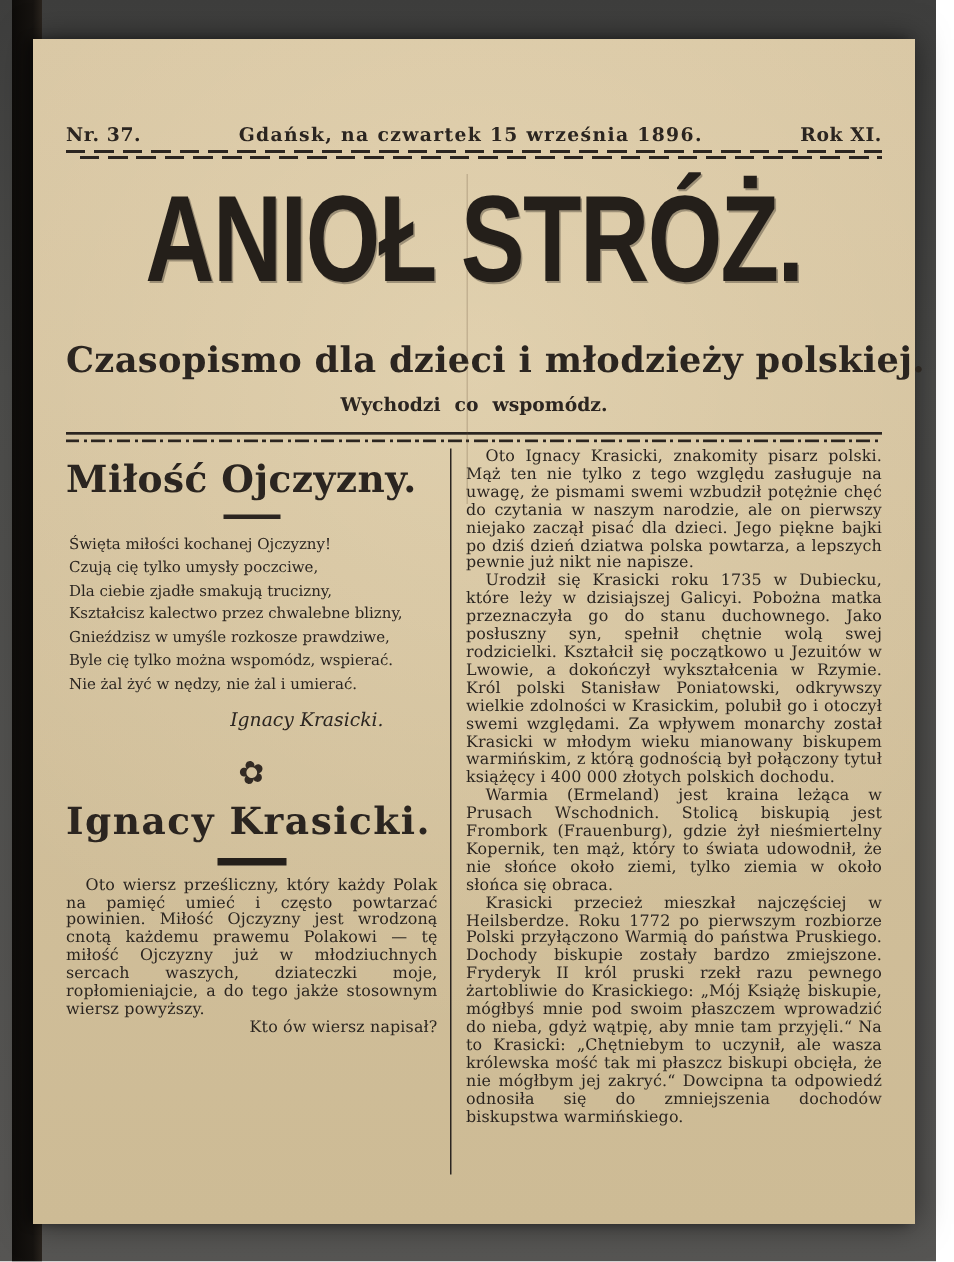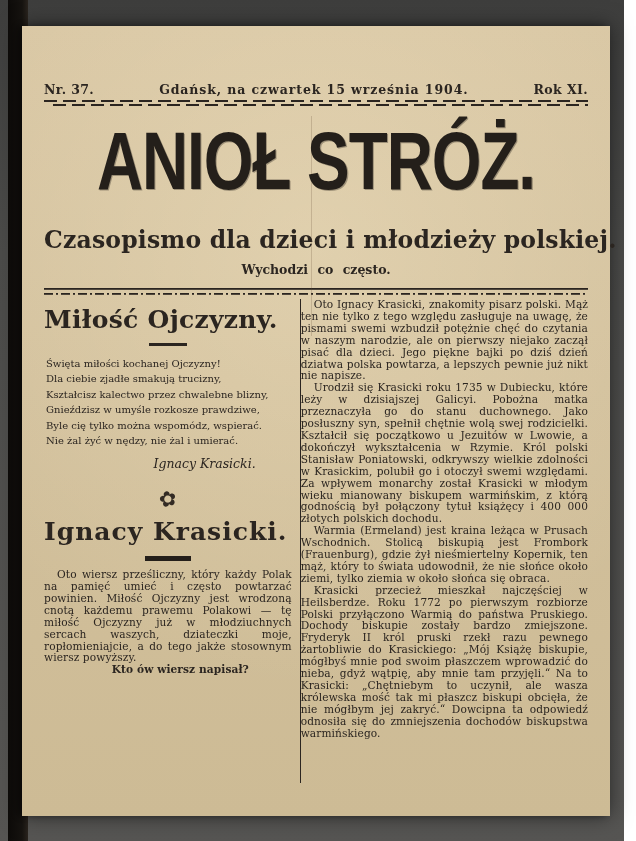--- a/index.html
+++ b/index.html
@@ -94,21 +94,21 @@
     background-position: 0 1px, 0 5.5px;
     background-repeat: no-repeat;
   }
   .columns {
     margin-top: 4px;
     display: flex;
     align-items: stretch;
     min-height: 484px;
   }
   .col.left  { width: 47%; padding-right: 8px; box-sizing: border-box; }
-  .col.right { width: 53%; box-sizing: border-box;
+  .col.right { width: 53%; padding-left: 10px; box-sizing: border-box;
                border-left: 1.5px solid #2b2520; }
   h2 {
     margin: 6px 0 0 0;
     font-size: 25px;
     font-weight: bold;
     letter-spacing: 0.3px;
   }
   h2.lighter { font-weight: bold; letter-spacing: 1px; }
   .small-rule {
     width: 38px; height: 2.5px;
@@ -138,51 +138,52 @@
   }
   .body-copy p {
     margin: 0;
     font-size: 10.6px;
     line-height: 11.9px;
     text-align: justify;
     text-indent: 13px;
     letter-spacing: 0.1px;
   }
   .article-intro { margin-top: 2px; }
-  p.question { text-indent: 25px; text-align: center; font-weight: bold; }
+  p.question { text-indent: 25px; text-align: right; }
 </style>
 </head>
 <body>
 
 <div class="backdrop">
   <div class="spine"></div>
 
   <div class="page">
     <div class="bleed-line"></div>
 
     <div class="header-row">
       <span>Nr. 37.</span>
-      <span class="center">Gdańsk, na czwartek 15 września 1904.</span>
+      <span class="center">Gdańsk, na czwartek 15 września 1896.</span>
       <span>Rok XI.</span>
     </div>
     <div class="header-rule"></div>
 
     <div class="paper-title">ANIOŁ STRÓŻ.</div>
     <div class="subtitle">Czasopismo dla dzieci i młodzieży polskiej.</div>
-    <div class="frequency">Wychodzi co często.</div>
+    <div class="frequency">Wychodzi co wspomódz.</div>
     <div class="masthead-divider"></div>
 
     <div class="columns">
 
       <div class="col left body-copy">
         <h2>Miłość Ojczyzny.</h2>
         <div class="small-rule"></div>
 
         <div class="poem">
           <div>Święta miłości kochanej Ojczyzny!</div>
+          <div>Czują cię tylko umysły poczciwe,</div>
           <div>Dla ciebie zjadłe smakują trucizny,</div>
           <div>Kształcisz kalectwo przez chwalebne blizny,</div>
           <div>Gnieździsz w umyśle rozkosze prawdziwe,</div>
           <div>Byle cię tylko można wspomódz, wspierać.</div>
           <div>Nie żal żyć w nędzy, nie żal i umierać.</div>
         </div>
 
         <div class="attribution">Ignacy Krasicki.</div>
 
         <div class="ornament">✿</div>

